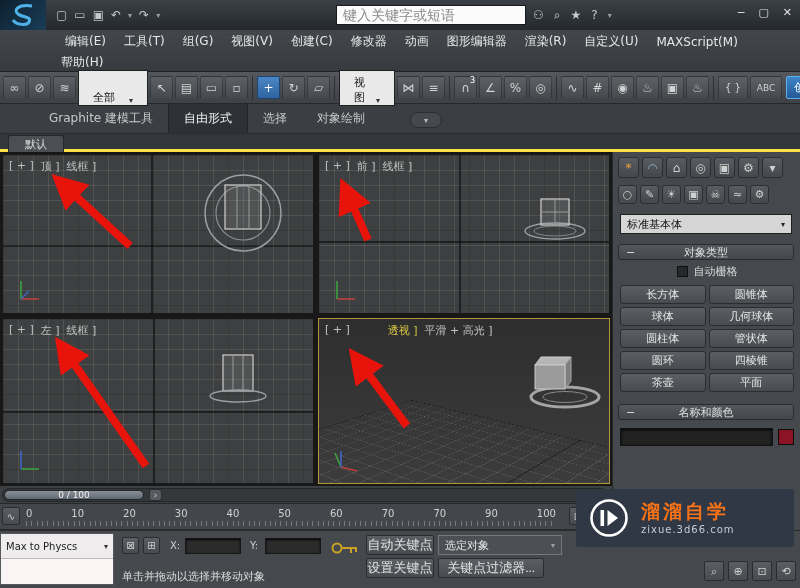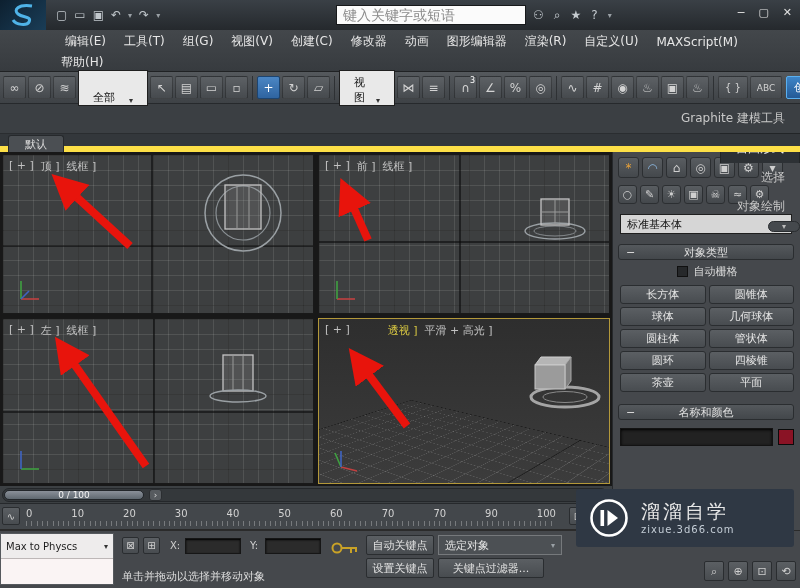--- a/index.html
+++ b/index.html
@@ -29,25 +29,25 @@
 .toolbar{position:absolute;left:0;top:72px;width:800px;height:32px;background:linear-gradient(#55595d,#3e4246);border-bottom:1px solid #26292c;display:flex;align-items:center;padding:0 3px;gap:2px;z-index:9;}
 .tb-btn{width:23px;height:23px;flex:0 0 auto;display:flex;align-items:center;justify-content:center;border-radius:2px;border:1px solid rgba(0,0,0,.3);background:linear-gradient(#5d6165,#464a4e);color:#d3d3d3;font-size:12px;position:relative;}
 .tb-btn.active{background:linear-gradient(#4b86c4,#2f64a0);border-color:#1d446f;color:#fff;}
 .tb-sep{width:1px;height:24px;background:#2e3134;margin:0 2px;flex:0 0 auto;}
 .tb-dd{height:36px;background:#e9e9e9;border:1px solid #1f1f1f;color:#151515;font-size:11px;display:flex;align-items:flex-end;justify-content:space-between;padding:0 14px;flex:0 0 auto;}
 .tb-dd .dd{color:#333;margin-left:5px;}
 .sup3{position:absolute;right:1px;top:-1px;font-size:8px;color:#fff;}
 .create-btn{height:23px;padding:0 7px;border:1px solid #5ab0f0;background:linear-gradient(#3d85c8,#245a96);color:#fff;font-size:11px;display:flex;align-items:center;border-radius:2px;flex:0 0 auto;margin-left:2px;}
 
 
-.ribbon{position:absolute;left:0;top:104px;width:800px;height:30px;background:#3b3f43;border-bottom:1px solid #2a2d30;display:flex;align-items:flex-end;padding-left:34px;z-index:8;flex-direction:column;}
+.ribbon{position:absolute;left:0;top:104px;width:800px;height:30px;background:#3b3f43;border-bottom:1px solid #2a2d30;display:flex;align-items:flex-end;padding-left:34px;z-index:8;}
 .rtab{padding:6px 15px;color:#c8c8c8;font-size:12px;white-space:nowrap;}
 .rtab.active{background:#2d3135;border:1px solid #222527;border-bottom:0;color:#f2f2f2;}
 .ribbon-dd{margin-left:30px;margin-bottom:5px;width:32px;height:16px;background:#45494d;border:1px solid #2a2d30;border-radius:8px;display:flex;align-items:center;justify-content:center;color:#bbb;font-size:8px;}
-.subtabrow{position:absolute;left:0;top:134px;width:800px;height:18px;background:#33373b;border-bottom:6px solid #fde047;z-index:8;}
+.subtabrow{position:absolute;left:0;top:134px;width:800px;height:18px;background:#33373b;border-bottom:3px solid #fde047;z-index:8;}
 .subtab{position:absolute;left:8px;top:1px;height:17px;padding:0 16px;background:#4b4f53;border:1px solid #26292c;border-bottom:0;color:#dcdcdc;font-size:11px;display:flex;align-items:center;border-radius:3px 3px 0 0;}
 
 
 .workspace{position:absolute;left:0;top:152px;width:612px;height:334px;background:#181818;}
 .vp{position:absolute;background-color:#3d3f40;border:1px solid #191919;overflow:hidden;
  background-image:
   linear-gradient(rgba(0,0,0,.32) 1px,transparent 1px),
   linear-gradient(90deg,rgba(0,0,0,.32) 1px,transparent 1px),
   linear-gradient(rgba(255,255,255,.10) 1px,transparent 1px),
   linear-gradient(90deg,rgba(255,255,255,.10) 1px,transparent 1px);
@@ -104,31 +104,31 @@
 
 
 .statusbar{position:absolute;left:0;top:530px;width:800px;height:58px;background:#45484c;border-top:1px solid #2b2b2b;}
 .listener{position:absolute;left:0;top:2px;width:114px;height:52px;border:1px solid #55595d;}
 .lrow1{height:25px;background:#eeecec;color:#1d1d1d;font-size:10px;display:flex;align-items:center;justify-content:space-between;padding:0 5px;border-bottom:1px solid #bdb7b7;}
 .lrow1 .dd{color:#333;}
 .lrow2{height:25px;background:#faf4f4;}
 .sb-ico{position:absolute;width:17px;height:17px;background:linear-gradient(#5b5f63,#484c50);border:1px solid #2a2d30;border-radius:2px;color:#cfcfcf;font-size:10px;display:flex;align-items:center;justify-content:center;}
 .sb-label{position:absolute;font-size:10px;color:#cfcfcf;}
 .sb-input{position:absolute;width:56px;height:16px;background:#2b2b2b;border:1px solid #161616;box-shadow:inset 0 1px 2px #000;color:#ddd;font-size:10px;padding:0 3px;outline:none;font-family:inherit;}
-.sb-btn{position:absolute;height:20px;background:linear-gradient(#5b5f63,#484c50);border:1px solid #2a2d30;border-radius:2px;color:#e3e3e3;font-size:11px;display:flex;align-items:center;justify-content:center;white-space:nowrap;}
+.sb-btn{position:absolute;height:20px;background:linear-gradient(#5b5f63,#484c50);border:1px solid #2a2d30;border-radius:2px;color:#e3e3e3;font-size:13px;display:flex;align-items:center;justify-content:center;white-space:nowrap;font-family:Liberation Serif, serif;}
 .sb-dd{position:absolute;height:20px;background:#4c5054;border:1px solid #76797c;color:#e8e8e8;font-size:11px;display:flex;align-items:center;justify-content:space-between;padding:0 6px;text-align:center;}
 .sb-hint{position:absolute;left:122px;top:38px;font-size:11px;color:#dedede;white-space:nowrap;}
 .key-ico{position:absolute;}
 .nav-icons{position:absolute;right:4px;top:30px;display:flex;gap:4px;}
 .nav-icons span{width:20px;height:20px;background:linear-gradient(#5b5f63,#484c50);border:1px solid #2a2d30;border-radius:2px;color:#cfcfcf;font-size:11px;display:flex;align-items:center;justify-content:center;}
 
 
 .watermark{position:absolute;left:576px;top:489px;width:218px;height:58px;background:#2f3844;border-radius:3px;z-index:60;display:flex;align-items:center;padding:0 12px;gap:11px;}
 .wm-text{display:flex;flex-direction:column;line-height:1.25;}
-.wm-brand{font-size:19px;font-weight:normal;color:#e5e5e5;letter-spacing:3px;}
+.wm-brand{font-size:19px;font-weight:bold;color:#f97316;letter-spacing:3px;}
 .wm-url{font-size:10px;color:#c4cdd6;letter-spacing:1px;}
 </style>
 </head>
 <body>
 
 <div class="titlebar">
   <div class="logo">
     <svg width="30" height="24" viewBox="0 0 30 24">
       <path d="M24 3 C10 1 5 7 10 11 C15 15 24 13 21 19 C19 23 8 22 5 17" stroke="#4fb3e8" stroke-width="3" fill="none"></path>
     </svg>

